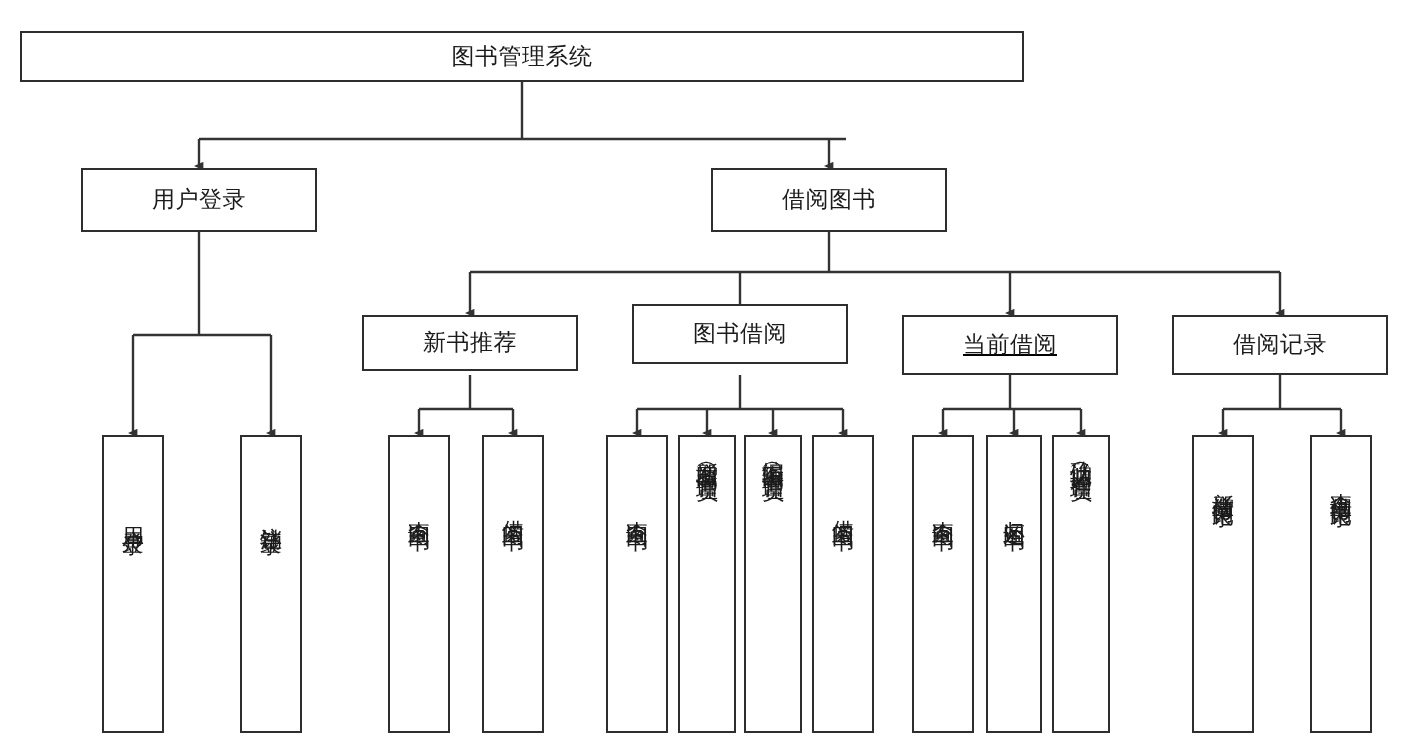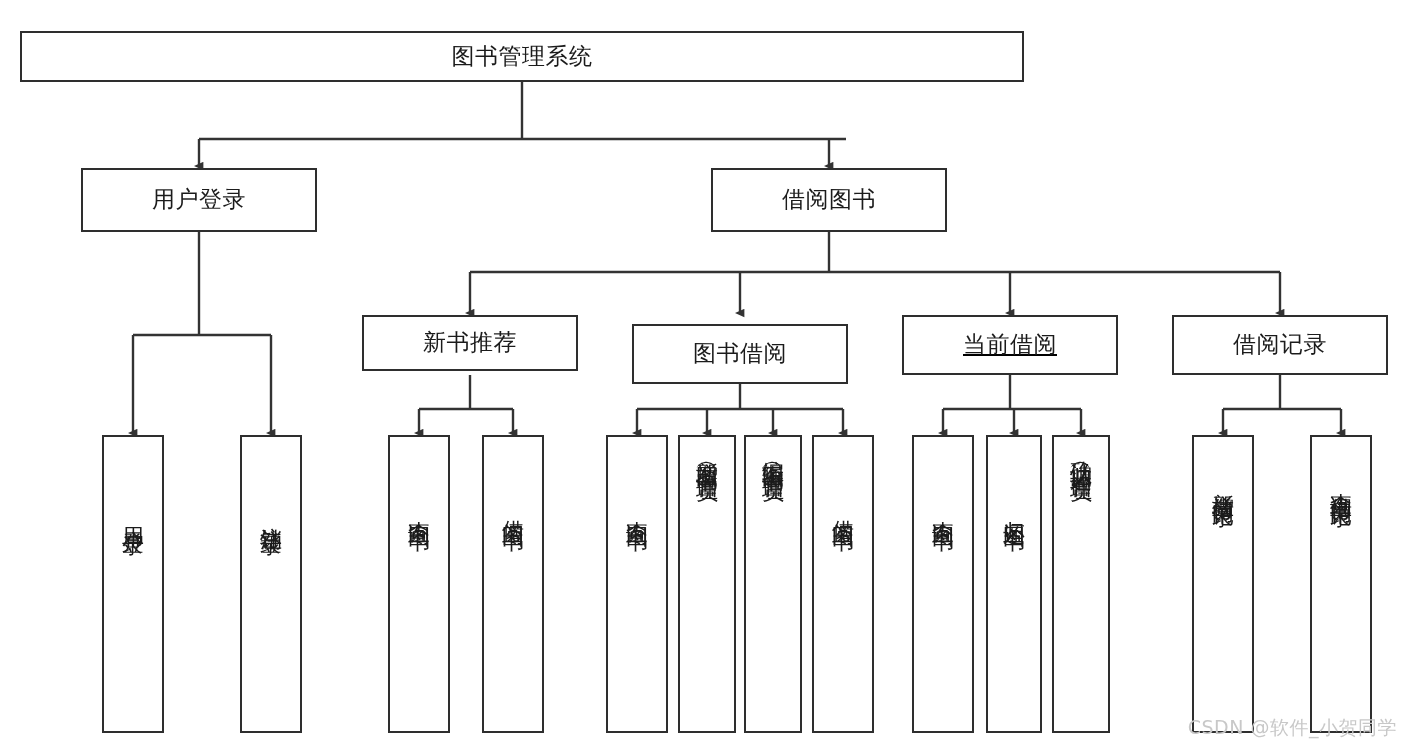--- a/index.html
+++ b/index.html
@@ -131,21 +131,21 @@
   <div class="node h" style="left:81px; top:168px; width:236px; height:64px;">
     <span class="label">用户登录</span>
   </div>
   <div class="node h" style="left:711px; top:168px; width:236px; height:64px;">
     <span class="label">借阅图书</span>
   </div>
 
   <div class="node h" style="left:362px; top:315px; width:216px; height:56px;">
     <span class="label">新书推荐</span>
   </div>
-  <div class="node h" style="left:632px; top:324px; width:216px; height:60px;">
+  <div class="node h" style="left:632px; top:304px; width:216px; height:60px;">
     <span class="label">图书借阅</span>
   </div>
   <div class="node h" style="left:902px; top:315px; width:216px; height:60px;text-decoration:underline;">
     <span class="label">当前借阅</span>
   </div>
   <div class="node h" style="left:1172px; top:315px; width:216px; height:60px;">
     <span class="label">借阅记录</span>
   </div>
 
   <div class="node v" style="left:102px; top:435px; width:62px; height:298px; padding-top:72px;">
@@ -185,15 +185,14 @@
     <span class="label">确认归还（管理员）</span>
   </div>
 
   <div class="node v" style="left:1192px; top:435px; width:62px; height:298px; padding-top:38px;">
     <span class="label">新增借阅记录</span>
   </div>
   <div class="node v" style="left:1310px; top:435px; width:62px; height:298px; padding-top:38px;">
     <span class="label">查询借阅记录</span>
   </div>
 
-  <div class="watermark">CSDN @软件_小贺同学</div>
 
 </div>
 
 </body></html>

